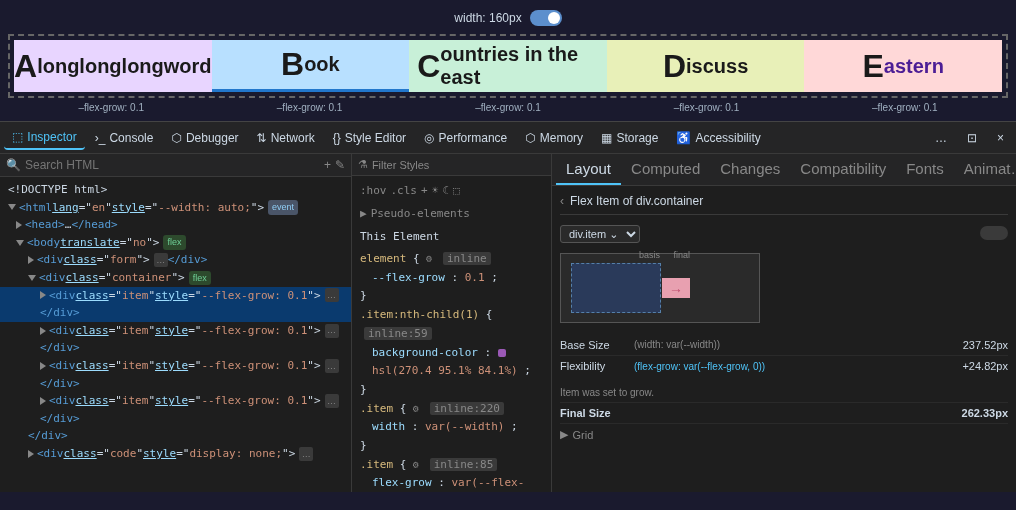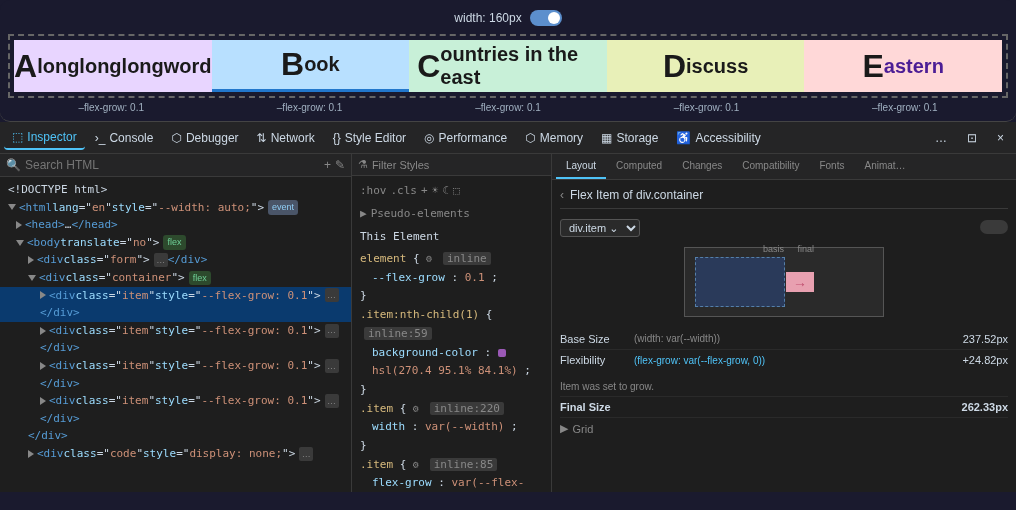--- a/index.html
+++ b/index.html
@@ -4,21 +4,20 @@
   <style>
     * { box-sizing: border-box; margin: 0; padding: 0; }
     body { font-family: -apple-system, BlinkMacSystemFont, 'Segoe UI', sans-serif; background: #1a1a2e; color: #cdd9e5; font-size: 12px; width: 1016px; height: 510px; overflow: hidden; }
 
     
     .preview-area {
       background: #1a1a2e;
       padding: 10px 8px 6px;
       border-bottom: 1px solid #444;
       position: relative;
-      border-radius: 10px;
     }
     .width-indicator {
       text-align: center;
       color: #cdd9e5;
       font-size: 12px;
       margin-bottom: 8px;
       display: flex;
       align-items: center;
       justify-content: center;
       gap: 8px;
@@ -140,21 +139,21 @@
       display: flex;
       align-items: center;
       cursor: pointer;
       white-space: nowrap;
     }
     .html-line.selected { background: #0a3a6e; }
     .html-indent-1 { padding-left: 16px; }
     .html-indent-2 { padding-left: 28px; }
     .html-indent-3 { padding-left: 40px; }
     .html-tag { color: #569cd6; }
-    .html-attr { color: #9cdcfe; }
+    .html-attr { color: #9cdcfe; text-decoration: underline; }
     .html-value { color: #ce9178; }
     .html-text { color: #cdd9e5; }
     .html-badge {
       font-size: 9px;
       padding: 0 4px;
       border-radius: 3px;
       margin-left: 4px;
       font-family: sans-serif;
     }
     .badge-event { background: #4a5568; color: #90cdf4; }
@@ -240,21 +239,21 @@
     .layout-tabs {
       display: flex;
       background: #252526;
       border-bottom: 1px solid #3a3a3a;
       padding: 0 4px;
     }
     .layout-tab {
       padding: 6px 10px;
       cursor: pointer;
       color: #888;
-      font-size: 10px;
+      font-size: 15px;
       white-space: nowrap;
     }
     .layout-tab.active { color: #cdd9e5; border-bottom: 2px solid #4fc3f7; }
     .layout-content {
       flex: 1;
       overflow: hidden;
       padding: 8px;
     }
     .flex-item-label {
       display: flex;
@@ -277,21 +276,21 @@
     .toggle-small {
       width: 28px; height: 14px;
       background: #3a3a3a;
       border-radius: 7px;
       display: inline-block;
     }
 
     
     .flex-diagram-area {
       display: flex;
-      justify-content: center;
+      justify-content: flex-start;
       margin-bottom: 12px;
     }
     .flex-diagram {
       width: 200px;
       height: 70px;
       border: 1px solid #555;
       background: #2a2a2a;
       position: relative;
       display: flex;
       align-items: center;

